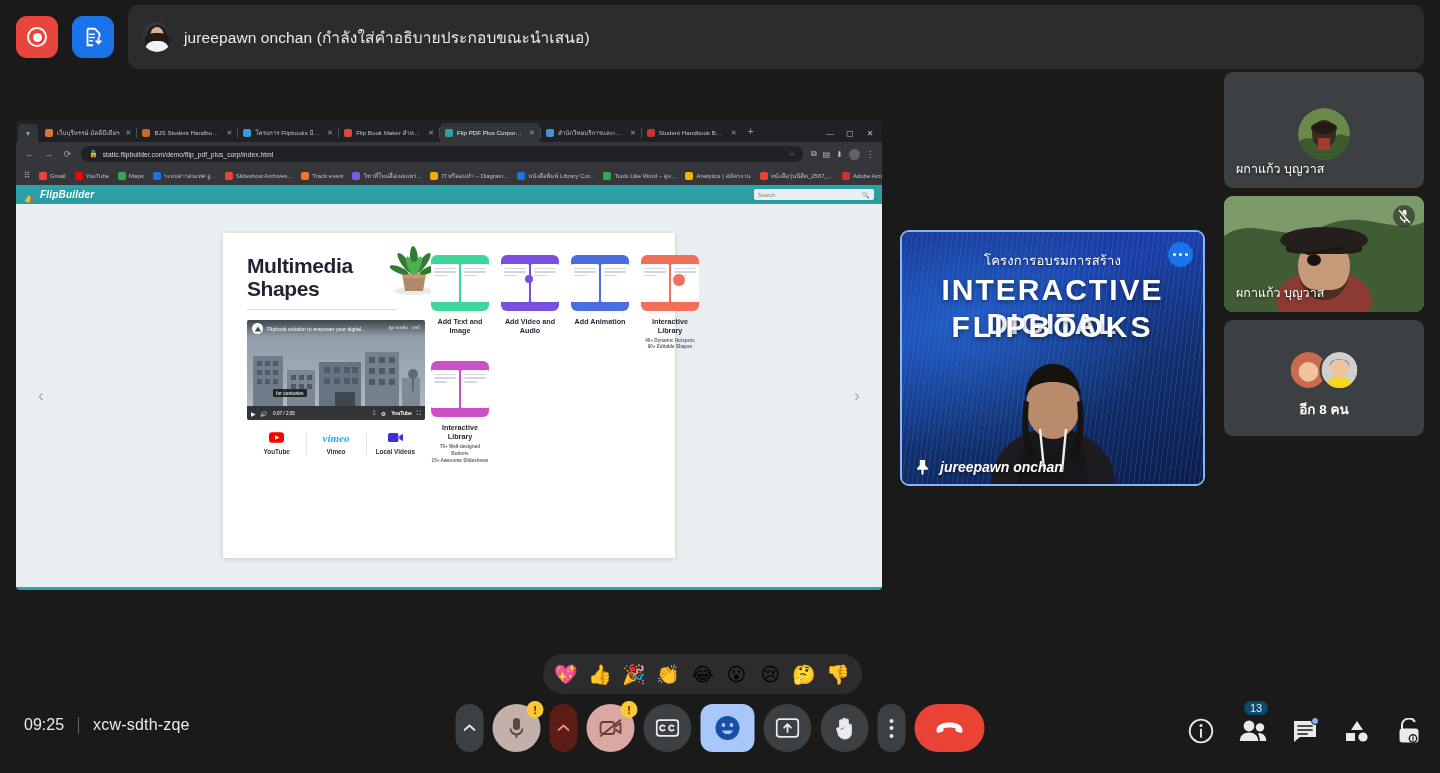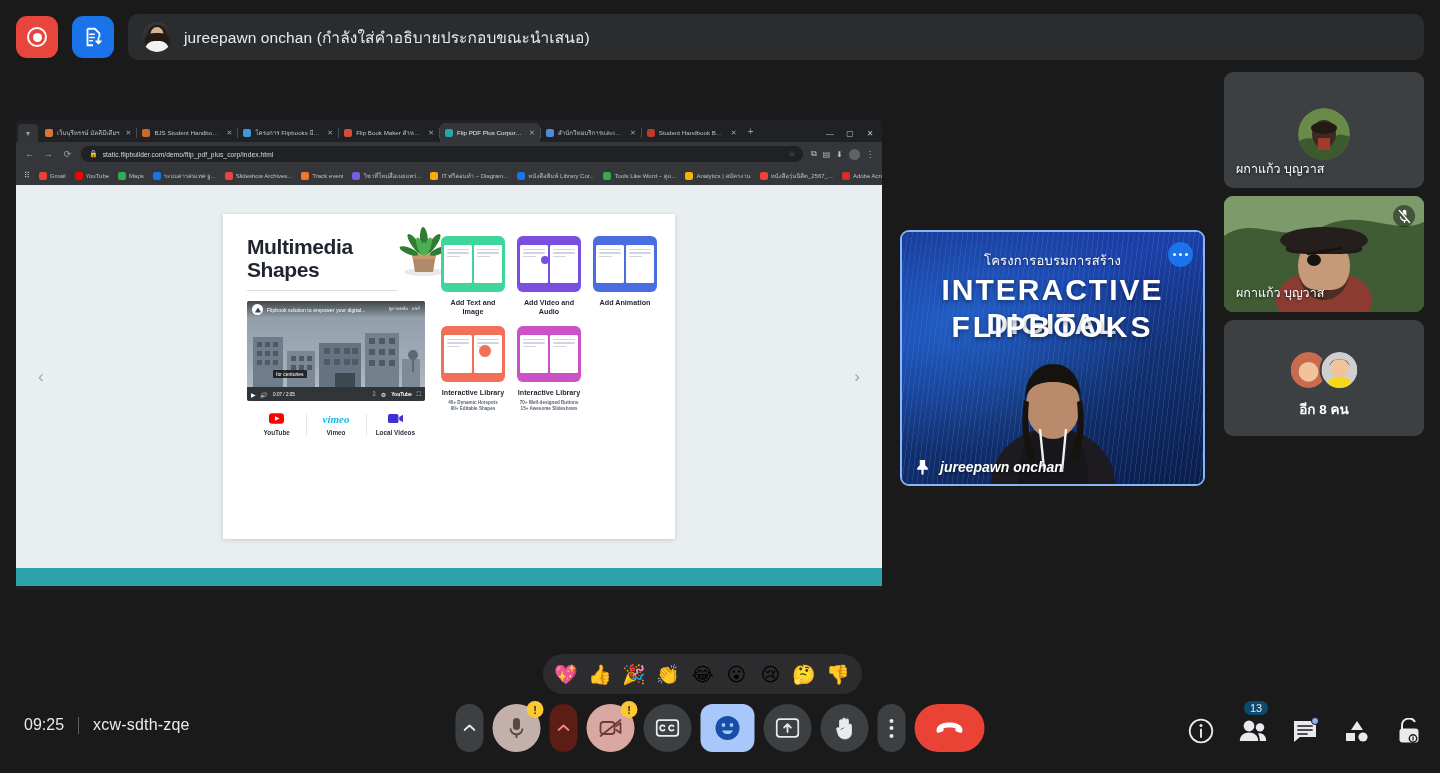--- a/index.html
+++ b/index.html
@@ -23,21 +23,21 @@
   }
   .rec-outer { width: 20px; height: 20px; border-radius: 50%; border: 2.5px solid #fff;
     display: flex; align-items: center; justify-content: center; }
   .rec-inner { width: 9px; height: 9px; border-radius: 50%; background: #fff; }
   .doc-btn {
     width: 42px; height: 42px; border-radius: 11px; background: #1a73e8;
     display: flex; align-items: center; justify-content: center; margin-right: 14px;
     flex: 0 0 auto; cursor: pointer;
   }
   .presenter-pill {
-    flex: 1 1 auto; height: 46px; background: #2b2c2e; border-radius: 10px;
+    flex: 1 1 auto; height: 64px; background: #2b2c2e; border-radius: 10px;
     display: flex; align-items: center; padding: 0 14px; gap: 12px;
   }
   .pres-avatar {
     width: 30px; height: 30px; border-radius: 50%; flex: 0 0 auto; overflow: hidden;
     background: linear-gradient(160deg,#3a3a42 0%,#1d1d22 100%);
     position: relative;
   }
   .pres-avatar .face { position:absolute; left:50%; top:18%; transform:translateX(-50%);
     width:13px; height:15px; border-radius:50% 50% 45% 45%; background:#d9b193; }
   .pres-avatar .hair { position:absolute; left:50%; top:9%; transform:translateX(-50%);
@@ -133,21 +133,21 @@
   .vid-time { color:#fff; font-size: 4.6px; }
   .vid-right { margin-left:auto; display:flex; align-items:center; gap:5px;}
   .vid-yt { color:#fff; font-size: 5px; font-weight:bold; }
 
   .srcrow { display: flex; margin-top: 11px; width: 178px; }
   .src { flex: 1; text-align: center; position: relative; }
   .src + .src::before { content:''; position:absolute; left:0; top: 2px; width:1px; height: 22px; background:#e3e7ea; }
   .src-ic { height: 13px; display:flex; align-items:center; justify-content:center; }
   .src-lbl { font-size: 6.4px; color: #2b3340; font-weight: bold; margin-top: 4px; }
 
-  .cards { display: grid; grid-template-columns: 1fr 1fr 1fr; gap: 10px 12px; }
+  .cards { display: grid; grid-template-columns: 1fr 1fr 1fr 1fr; gap: 10px 12px; }
   .card { text-align: center; }
   .card-img { height: 56px; border-radius: 6px; display:flex; align-items:center; justify-content:center;
     position: relative; }
   .mini { width: 58px; height: 38px; display: flex; gap: 2px; }
   .mini .pg { flex:1; background:#fff; border-radius: 1.5px; padding: 3.5px 3px; }
   .ln { height: 1.6px; background: #cfd6e2; border-radius: 1px; margin-bottom: 2px; }
   .ln.s { width: 60%; }
   .card-lbl { font-size: 7.2px; font-weight: bold; color: #1f2430; margin-top: 6px; }
   .card-sub { font-size: 4.6px; color: #5b6472; margin-top: 2.5px; line-height: 1.5; font-weight:bold;}
 
@@ -384,20 +384,33 @@
           <span class="bmlbl">หนังสือรุ่นนิสิต_2567_...</span>
         </div>
         <div class="bm">
           <span class="bmic" style="background:#d32f2f"></span>
           <span class="bmlbl">Adobe Acrobat</span>
         </div>
       </div>
 
   </div>
 
+  <div class="fb-header">
+    <span class="fb-logo">
+      <svg width="11" height="10" viewBox="0 0 22 20">
+        <path d="M1 14 L10 2 L14 7 L11 18 Z" fill="#f6b93b"></path>
+        <path d="M11 18 L14 7 L21 10 Z" fill="#e55039"></path>
+      </svg>
+    </span>
+    <span class="fb-brand">FlipBuilder</span>
+    <div class="fb-search">
+      <span>Search</span>
+      <span class="mag">🔍</span>
+    </div>
+  </div>
 
   <div class="fb-stage">
     <span class="fb-arrow l">‹</span>
     <span class="fb-arrow r">›</span>
 
     <div class="page">
       <div class="page-left">
         <div class="mm-title">
           <div>Multimedia</div>
           <div>Shapes</div>

